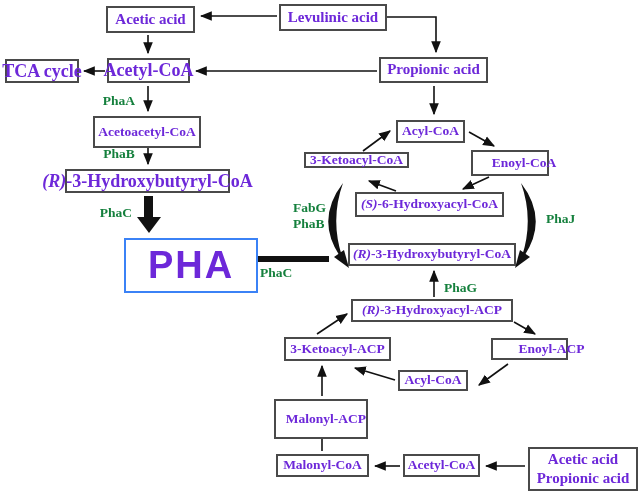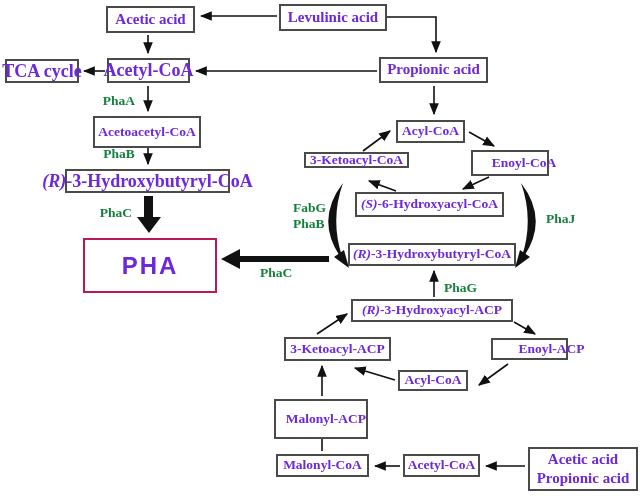--- a/index.html
+++ b/index.html
@@ -11,22 +11,22 @@
   .node{
     position:absolute;box-sizing:border-box;background:#ffffff;
     border:2px solid #4a4a4a;display:flex;align-items:center;justify-content:center;
     font-weight:bold;color:#6d28d9;white-space:nowrap;line-height:1.05;
   }
   .node .it{font-style:italic;}
   .f15{font-size:15px;}
   .f14{font-size:18px;}
   .f13{font-size:13.5px;}
   .pha-box{
-    border:2px solid #be185d;
-    font-family:"Liberation Sans", sans-serif;font-size:24px;letter-spacing:2px;
+    border:2px solid #3b82f6;
+    font-family:"Liberation Sans", sans-serif;font-size:38px;letter-spacing:2px;margin-left:41px;
   }
   .feed-box{flex-direction:column;font-size:15px;line-height:1.3;}
   .enzyme{
     position:absolute;color:#15803d;font-weight:bold;font-size:13.5px;
     font-family:"Liberation Serif", serif;white-space:nowrap;line-height:1.15;
   }
 </style>
 </head>
 <body>
 

